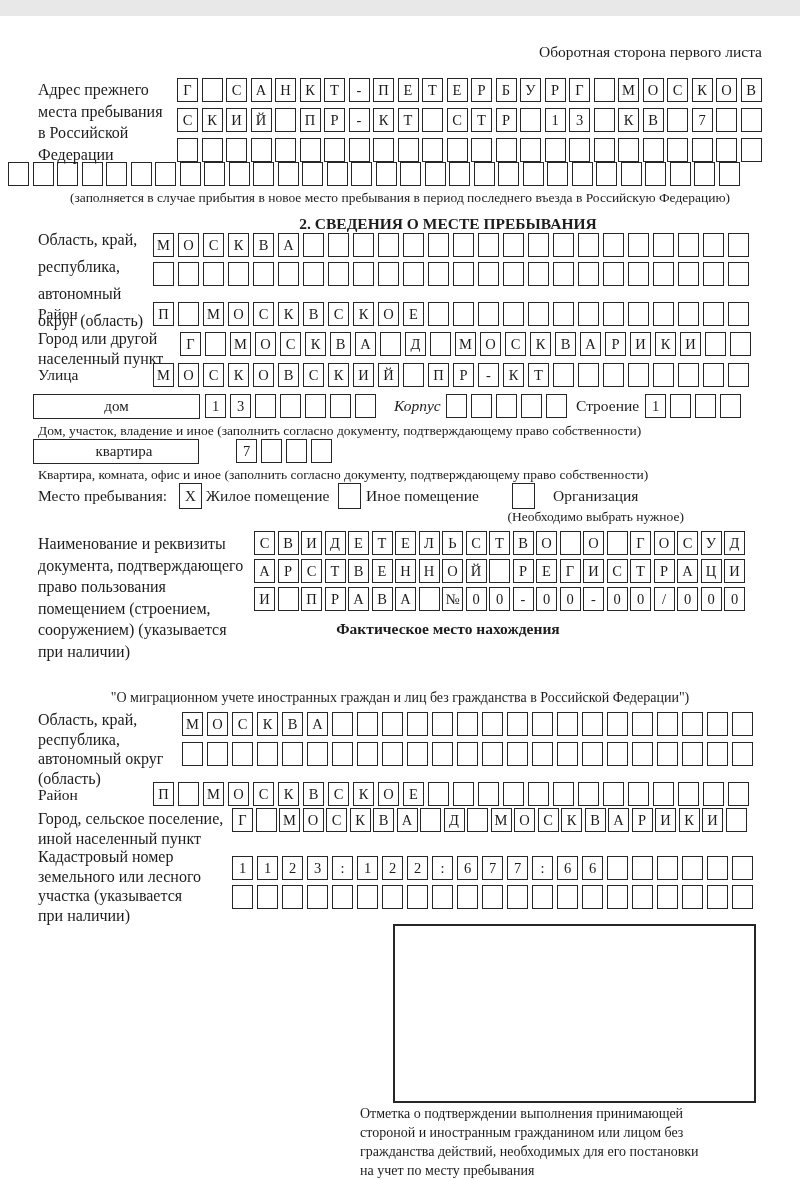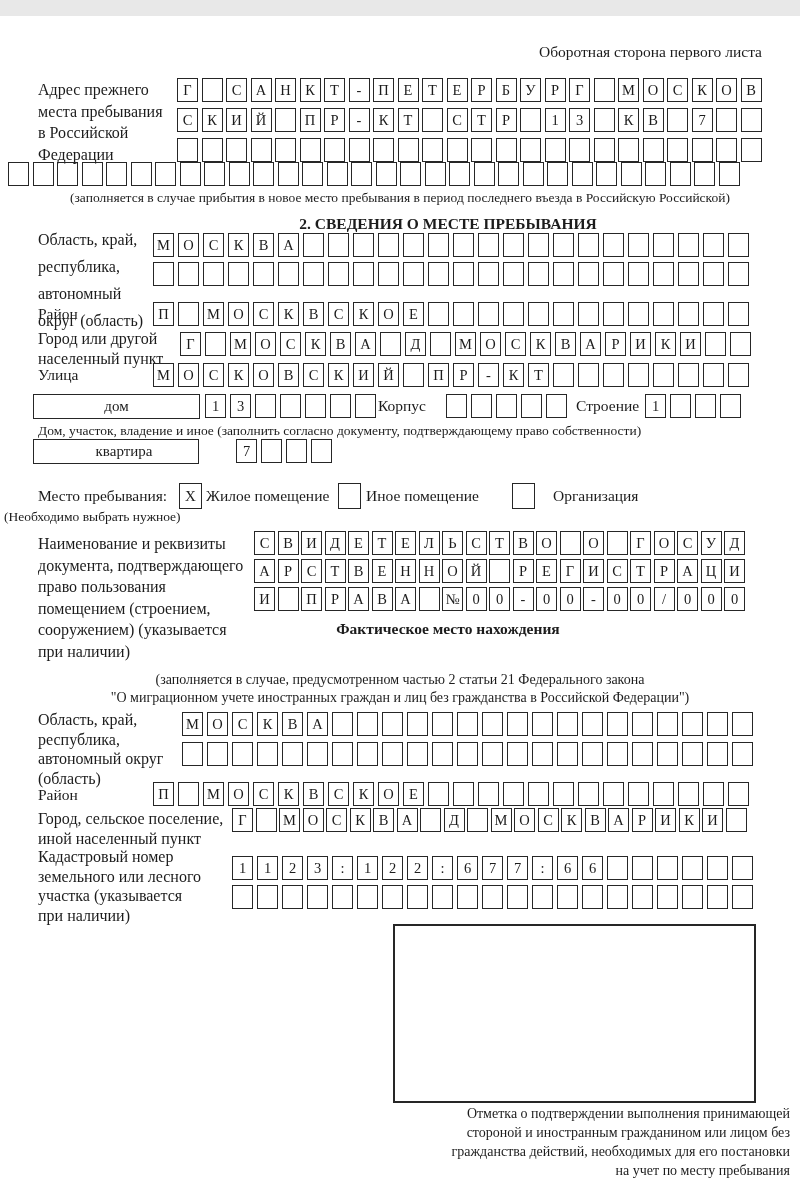--- a/index.html
+++ b/index.html
@@ -18,21 +18,21 @@
   .g25  { gap:2.5px; }
   .cell { flex:0 0 auto; box-sizing:border-box; width:21px; height:24px;
           border:1.7px solid #262626; display:flex; align-items:center;
           justify-content:center; font-size:14.5px; overflow:hidden; }
   .lbox { position:absolute; box-sizing:border-box; height:25px;
           border:1.7px solid #262626; text-align:center; font-size:15px; line-height:22px; }
   .chk  { position:absolute; box-sizing:border-box; width:23px; height:26px;
           border:1.7px solid #262626; text-align:center; font-size:15px; line-height:24px; }
   .stampbox { position:absolute; border:2px solid #262626; }
   .caption  { position:absolute; font-size:14px; line-height:19px;
-              text-align:right; white-space:pre-line; }
+              text-align:left; white-space:pre-line; }
 </style>
 </head>
 <body>
 
 <div class="page">
 
   <div class="t" style="top:27px; right:38px;">Оборотная сторона первого листа</div>
 
   <div class="ml" style="left:38px; top:63px;">Адрес прежнего
 места пребывания
@@ -141,21 +141,21 @@
       <span class="cell"></span>
       <span class="cell"></span>
       <span class="cell"></span>
       <span class="cell"></span>
       <span class="cell"></span>
       <span class="cell"></span>
       <span class="cell"></span>
       <span class="cell"></span>
       <span class="cell"></span>
     </div>
-  <div class="note mid" style="top:174px;">(заполняется в случае прибытия в новое место пребывания в период последнего въезда в Российскую Российской)</div>
+  <div class="note mid" style="top:174px;">(заполняется в случае прибытия в новое место пребывания в период последнего въезда в Российскую Федерацию)</div>
 
   <div class="t bold mid" style="top:199px;">2. СВЕДЕНИЯ О МЕСТЕ ПРЕБЫВАНИЯ</div>
 
   <div class="ml lh27" style="left:38px; top:210px;">Область, край,
 республика,
 автономный
 округ (область)</div>
   <div class="cr g4" style="left:153px; top:217px;">
       <span class="cell">М</span>
       <span class="cell">О</span>
@@ -296,21 +296,21 @@
   <div class="lbox" style="left:33px; top:378px; width:167px;">дом</div>
   <div class="cr g4" style="left:205px; top:378px;">
       <span class="cell">1</span>
       <span class="cell">3</span>
       <span class="cell"></span>
       <span class="cell"></span>
       <span class="cell"></span>
       <span class="cell"></span>
       <span class="cell"></span>
     </div>
-  <div class="t" style="left:378px; top:381px;">Корпус</div>
+  <div class="t" style="left:394px; top:381px;font-style:italic;">Корпус</div>
   <div class="cr g4" style="left:446px; top:378px;">
       <span class="cell"></span>
       <span class="cell"></span>
       <span class="cell"></span>
       <span class="cell"></span>
       <span class="cell"></span>
     </div>
   <div class="t" style="left:576px; top:381px;">Строение</div>
   <div class="cr g4" style="left:645px; top:378px;">
       <span class="cell">1</span>
@@ -320,29 +320,30 @@
     </div>
   <div class="note" style="left:38px; top:407px;">Дом, участок, владение и иное (заполнить согласно документу, подтверждающему право собственности)</div>
 
   <div class="lbox" style="left:33px; top:423px; width:166px;padding-left:16px;">квартира</div>
   <div class="cr g4" style="left:236px; top:423px;">
       <span class="cell">7</span>
       <span class="cell"></span>
       <span class="cell"></span>
       <span class="cell"></span>
     </div>
+  <div class="note" style="left:38px; top:451px;">Квартира, комната, офис и иное (заполнить согласно документу, подтверждающему право собственности)</div>
 
   <div class="t" style="left:38px; top:471px;">Место пребывания:</div>
   <div class="chk" style="left:179px; top:467px;">X</div>
   <div class="t" style="left:206px; top:471px;">Жилое помещение</div>
   <div class="chk" style="left:338px; top:467px;"></div>
   <div class="t" style="left:366px; top:471px;">Иное помещение</div>
   <div class="chk" style="left:512px; top:467px;"></div>
   <div class="t" style="left:553px; top:471px;">Организация</div>
-  <div class="note" style="left:4px; top:493px; width:672px; text-align:left;">(Необходимо выбрать нужное)</div>
+  <div class="note" style="left:12px; top:493px; width:672px; text-align:right;">(Необходимо выбрать нужное)</div>
 
   <div class="ml" style="left:38px; top:517px;">Наименование и реквизиты
 документа, подтверждающего
 право пользования
 помещением (строением,
 сооружением) (указывается
 при наличии)</div>
   <div class="cr g25" style="left:254px; top:515px;">
       <span class="cell">С</span>
       <span class="cell">В</span>
@@ -407,21 +408,20 @@
       <span class="cell">-</span>
       <span class="cell">0</span>
       <span class="cell">0</span>
       <span class="cell">/</span>
       <span class="cell">0</span>
       <span class="cell">0</span>
       <span class="cell">0</span>
     </div>
 
   <div class="t bold mid" style="top:604px;">Фактическое место нахождения</div>
-  <div class="note mid" style="top:656px; font-size:14px;">(заполняется в случае, предусмотренном частью 2 статьи 21 Федерального закона</div>
   <div class="note mid" style="top:674px; font-size:14px;">"О миграционном учете иностранных граждан и лиц без гражданства в Российской Федерации")</div>
 
   <div class="ml lh19" style="left:38px; top:694px;">Область, край,
 республика,
 автономный округ
 (область)</div>
   <div class="cr g4" style="left:182px; top:696px;">
       <span class="cell">М</span>
       <span class="cell">О</span>
       <span class="cell">С</span>

